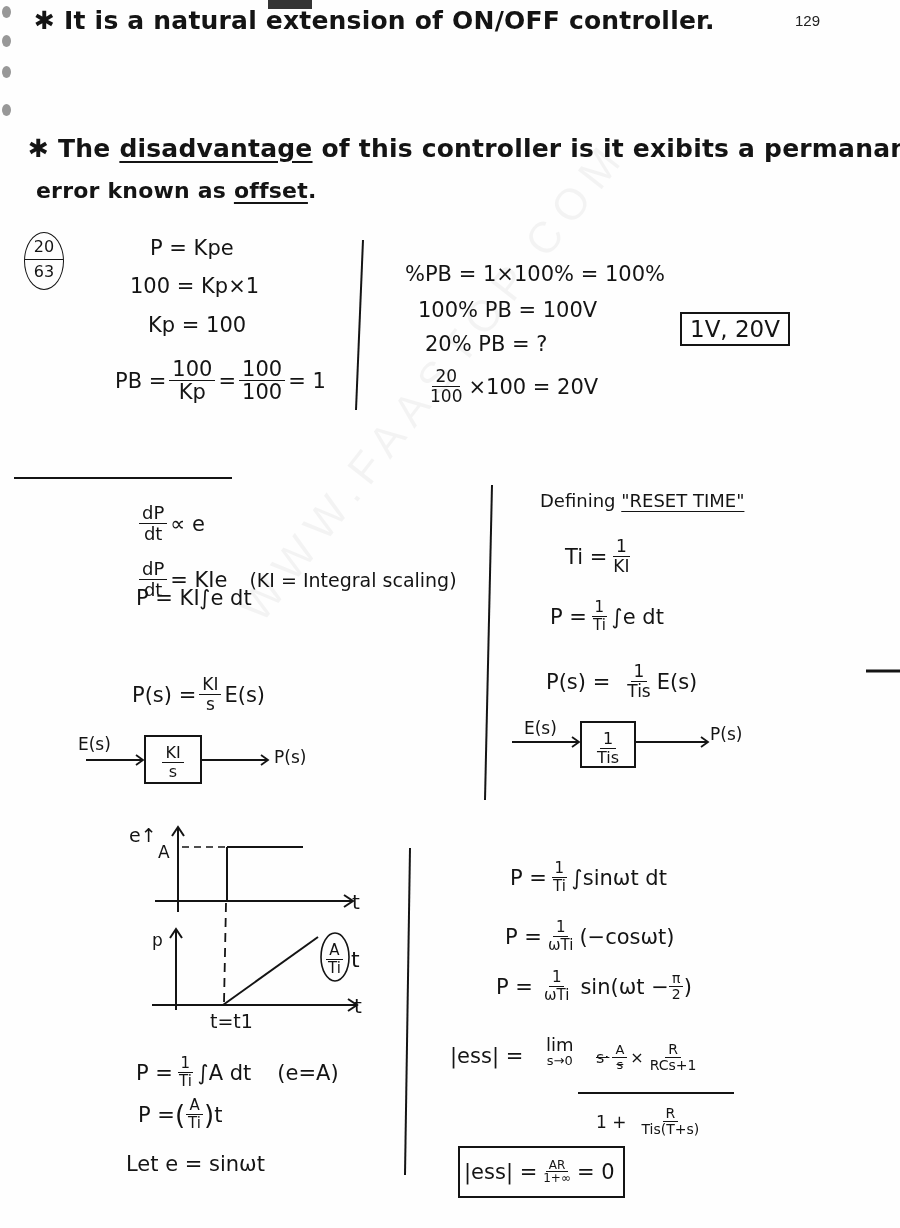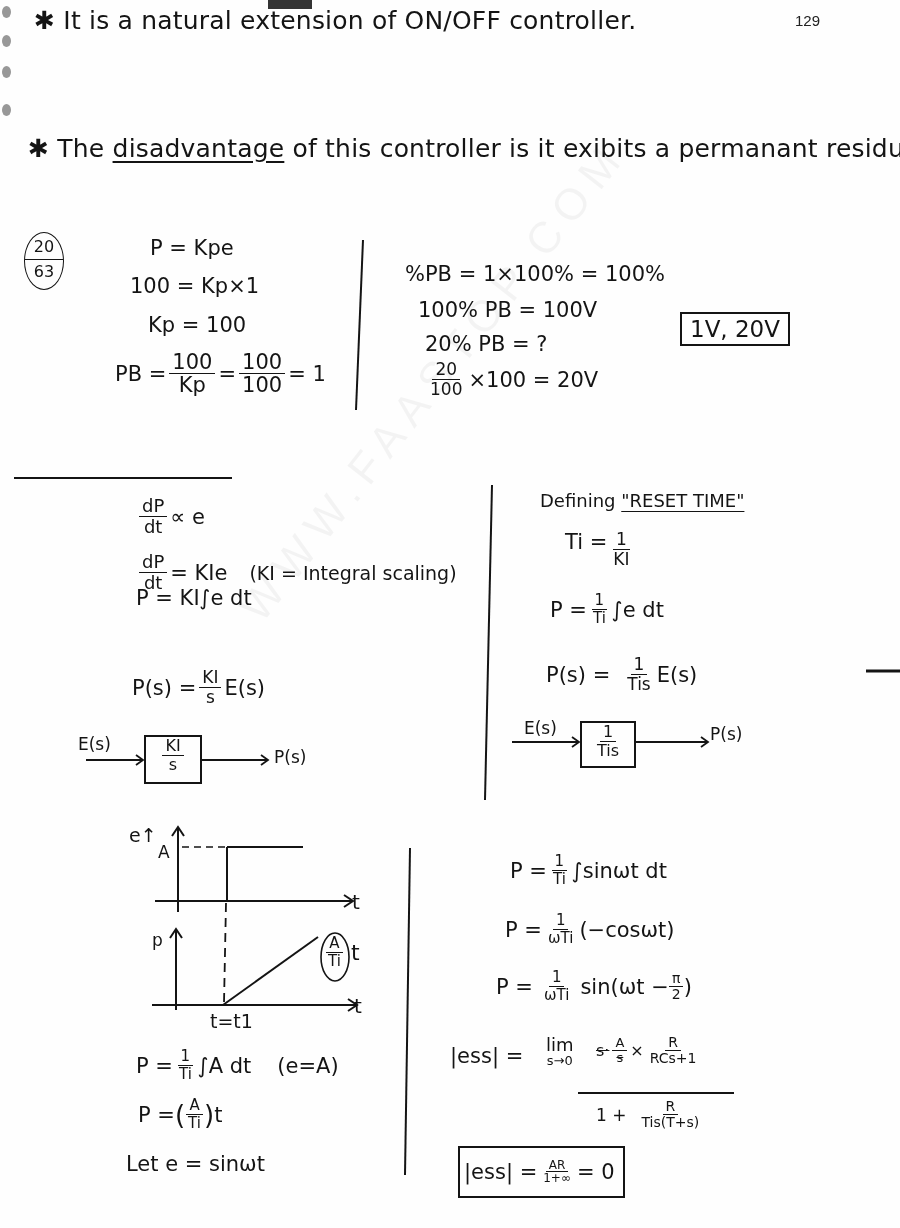--- a/index.html
+++ b/index.html
@@ -4,25 +4,25 @@
 <style>
   html, body { margin: 0; padding: 0; }
   body {
     width: 900px; height: 1228px; overflow: hidden;
     background: #ffffff; position: relative;
     font-family: "DejaVu Sans", sans-serif; color: #151515;
   }
   .page { position: absolute; left: 0; top: 0; width: 900px; height: 1228px; background: #fefefe; }
   .abs { position: absolute; white-space: nowrap; }
   .hand { font-family: "DejaVu Sans", sans-serif; color: #141414; }
-  .line-text { font-size: 25px; letter-spacing: 0.2px; }
+  .line-text { font-size: 25px; letter-spacing: 0.2px; font-weight: bold; }
   .eq { font-size: 21px; }
   .small { font-size: 17px; }
   .u { text-decoration: underline; text-underline-offset: 4px; }
-  .frac { display: inline-flex; flex-direction: column; align-items: center; vertical-align: middle; margin: 1px 3px; }
+  .frac { display: inline-flex; flex-direction: column; align-items: center; vertical-align: middle; margin: 8px 3px; }
   .frac .num { border-bottom: 1.6px solid #141414; padding: 0 3px; line-height: 1.05; }
   .frac .den { padding: 0 3px; line-height: 1.1; }
   .boxed { border: 2px solid #141414; padding: 2px 8px; }
   .page-number { font-family: "Liberation Sans", sans-serif; font-size: 15px; color: #222; }
   .watermark {
     position: absolute; left: 230px; top: 600px; font-size: 44px; color: rgba(0,0,0,0.045);
     transform: rotate(-52deg); transform-origin: left top; letter-spacing: 10px;
     font-family: "Liberation Sans", sans-serif; white-space: nowrap;
   }
   .binding-strip { position: absolute; left: 268px; top: 0; width: 44px; height: 9px; background: #111; opacity: 0.85; }
@@ -48,20 +48,23 @@
   <div class="abs page-number" style="left:795px; top:12px">129</div>
 
   <div class="abs hand line-text" style="left:34px; top:6px">
     <span>✱</span>
     <span>It is a natural extension of ON/OFF controller.</span>
   </div>
   <div class="abs hand line-text" style="left:28px; top:134px">
     <span>✱</span>
     <span>The </span><span class="u">disadvantage</span><span> of this controller is it exibits a permanant residual</span>
   </div>
+  <div class="abs hand line-text" style="left:36px; top:178px; font-size:22px">
+    <span>error known as </span><span class="u">offset</span><span>.</span>
+  </div>
 
   <div class="oval-badge hand">
     <div class="top">20</div>
     <div class="bot">63</div>
   </div>
 
   <div class="abs hand eq" style="left:150px; top:236px">P = Kpe</div>
   <div class="abs hand eq" style="left:130px; top:274px">100 = Kp×1</div>
   <div class="abs hand eq" style="left:148px; top:313px">Kp = 100</div>
   <div class="abs hand eq" style="left:115px; top:350px; display:flex; align-items:center">
@@ -135,21 +138,21 @@
     <span class="frac" style="font-size:16px">
         <span class="num">KI</span>
         <span class="den">s</span>
       </span>
   </div>
   <div class="abs hand small" style="left:274px; top:747px">P(s)</div>
 
   <div class="abs hand" style="left:540px; top:490px; font-size:18px">
     <span>Defining </span><span class="u">"RESET TIME"</span>
   </div>
-  <div class="abs hand eq" style="left:565px; top:530px; display:flex; align-items:flex-start">
+  <div class="abs hand eq" style="left:565px; top:530px; display:flex; align-items:center">
     <span>Ti =</span>
     <span class="frac" style="font-size:17px">
         <span class="num">1</span>
         <span class="den">KI</span>
       </span>
   </div>
   <div class="abs hand eq" style="left:550px; top:592px; display:flex; align-items:center">
     <span>P =</span>
     <span class="frac" style="font-size:15px">
         <span class="num">1</span>

